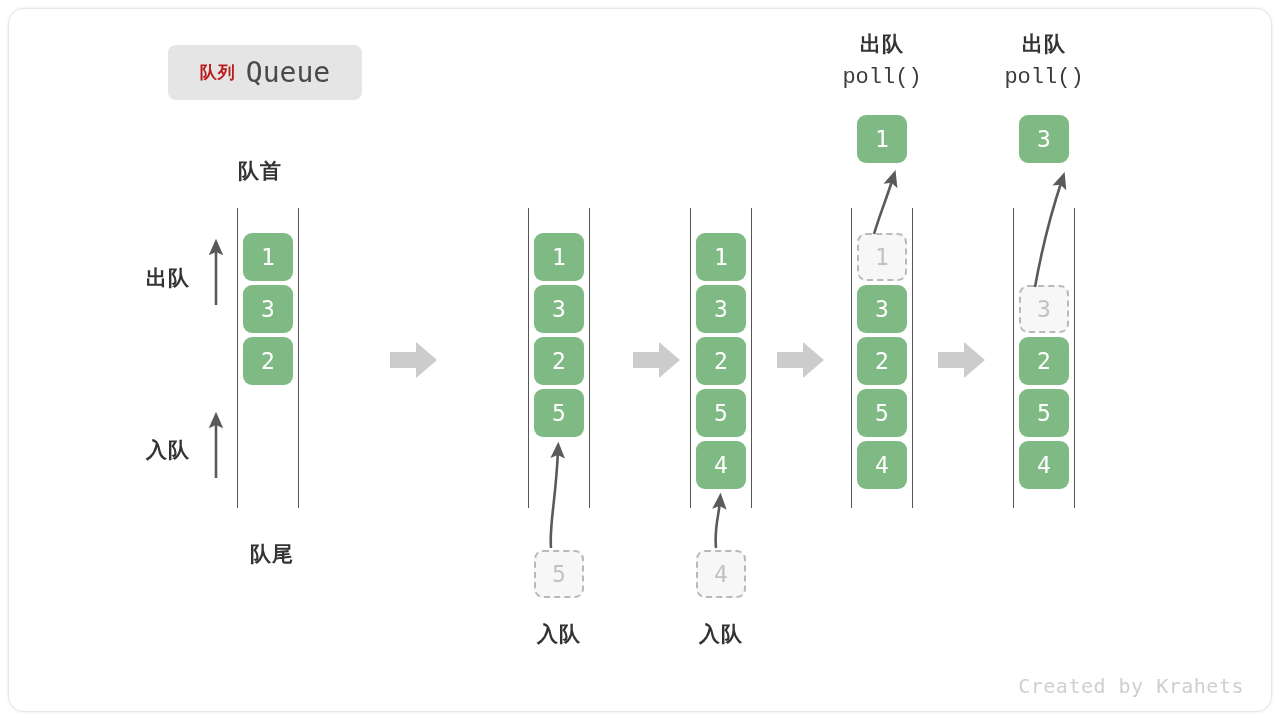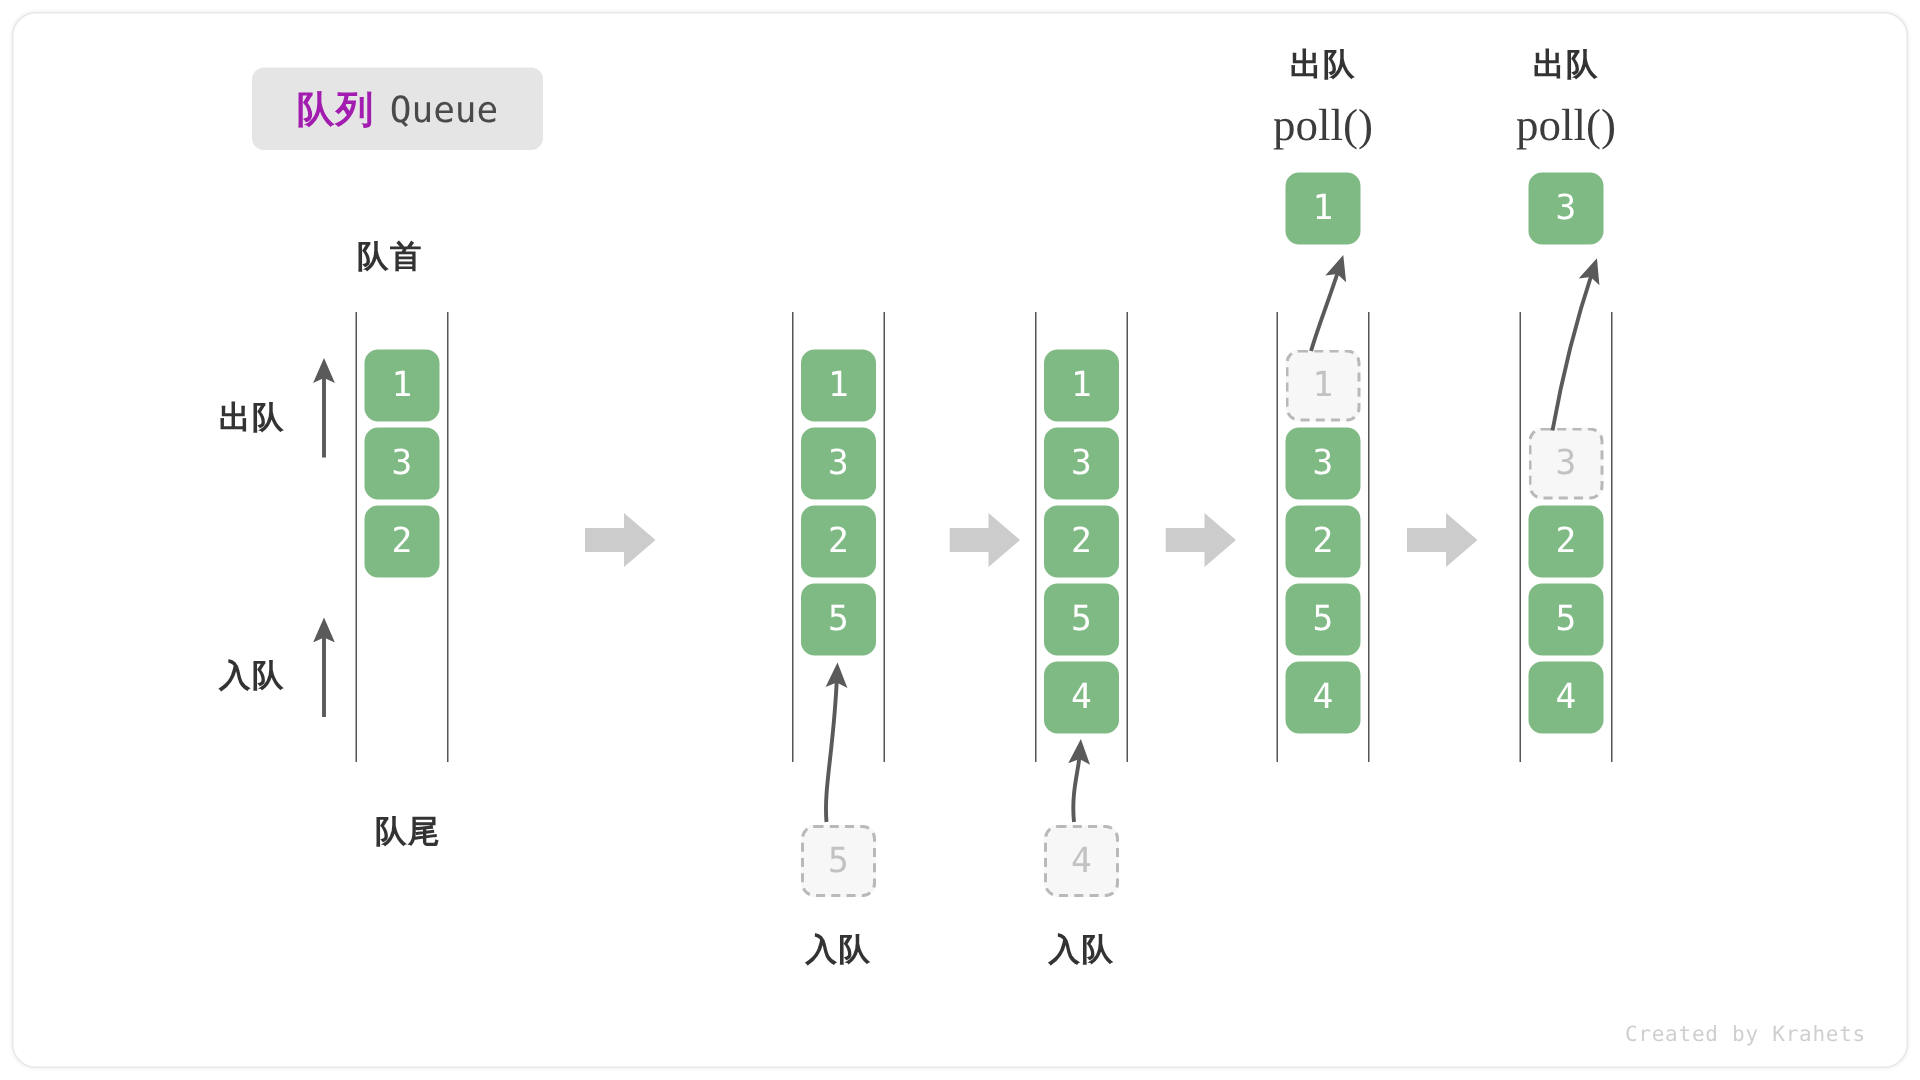--- a/index.html
+++ b/index.html
@@ -37,28 +37,28 @@
     width: 194px;
     height: 55px;
     background: #e5e5e5;
     border-radius: 8px;
     display: flex;
     align-items: center;
     justify-content: center;
     gap: 10px;
   }
   #title-badge .cn {
-    font-size: 25px;
+    font-size: 17px;
     font-weight: bold;
-    color: #a21caf;
+    color: #b91c1c;
     letter-spacing: 1px;
   }
   #title-badge .en {
     font-family: "DejaVu Sans Mono", "Liberation Mono", monospace;
-    font-size: 24px;
+    font-size: 28px;
     color: #4a4a4a;
   }
 
   
   .cn-label {
     position: absolute;
     font-size: 21px;
     font-weight: bold;
     color: #333333;
     white-space: nowrap;
@@ -72,22 +72,22 @@
   }
   .op-label .cn {
     display: block;
     font-size: 21px;
     font-weight: bold;
     color: #333333;
     letter-spacing: 1px;
   }
   .op-label .code {
     display: block;
-    font-family: Liberation Serif, serif;
-    font-size: 30px;
+    font-family: Liberation Mono, monospace;
+    font-size: 22px;
     color: #3c3c3c;
   }
   .op-label .code .arg { color: #4a9a52; font-weight: bold; }
 
   
   .queue {
     position: absolute;
     width: 62px;
     height: 300px;
   }
@@ -158,21 +158,21 @@
     position: absolute;
     width: 48px;
     height: 40px;
   }
 
   #credits {
     position: absolute;
     right: 36px;
     bottom: 22px;
     font-family: "DejaVu Sans Mono", "Liberation Mono", monospace;
-    font-size: 14px;
+    font-size: 20px;
     color: #cfcfcf;
     letter-spacing: 0.5px;
   }
 </style>
 </head>
 <body>
 
 <div id="stage">
   <div id="card"></div>
 

